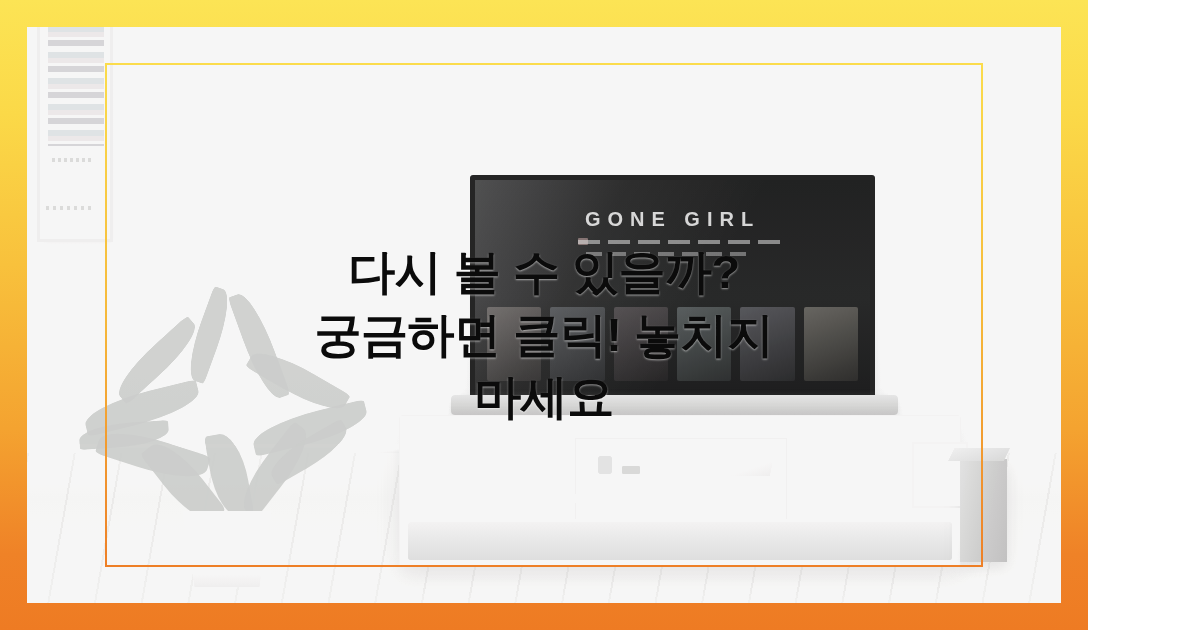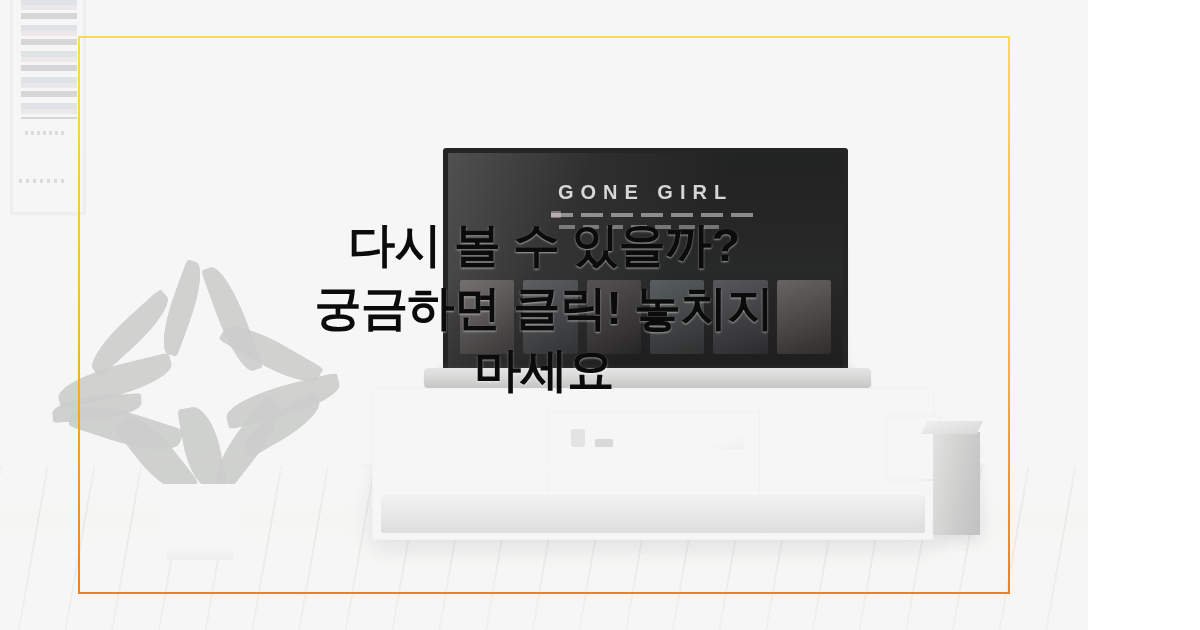--- a/index.html
+++ b/index.html
@@ -7,20 +7,21 @@
   body{
     width:1200px;height:630px;overflow:hidden;
     font-family:"Liberation Sans","DejaVu Sans",sans-serif;
     background:#ffffff;
   }
 
   
   .card{
     position:relative;width:1088px;height:630px;box-sizing:border-box;
     background:linear-gradient(180deg,#fce455 0%,#fbd948 18%,#f8c13c 42%,#f4a330 68%,#ef8227 88%,#ee7b23 100%);
+    padding:27px;
   }
   .card-inner{
     position:relative;width:100%;height:100%;overflow:hidden;background:#fbfbfb;
   }
 
   
   .photo{position:absolute;inset:0;overflow:hidden;
     background:
       linear-gradient(180deg,#fdfdfd 0%,#fbfbfb 55%,#f7f6f5 78%,#f3f1ee 100%);
     filter:saturate(0.12) brightness(1.1) contrast(0.93);

